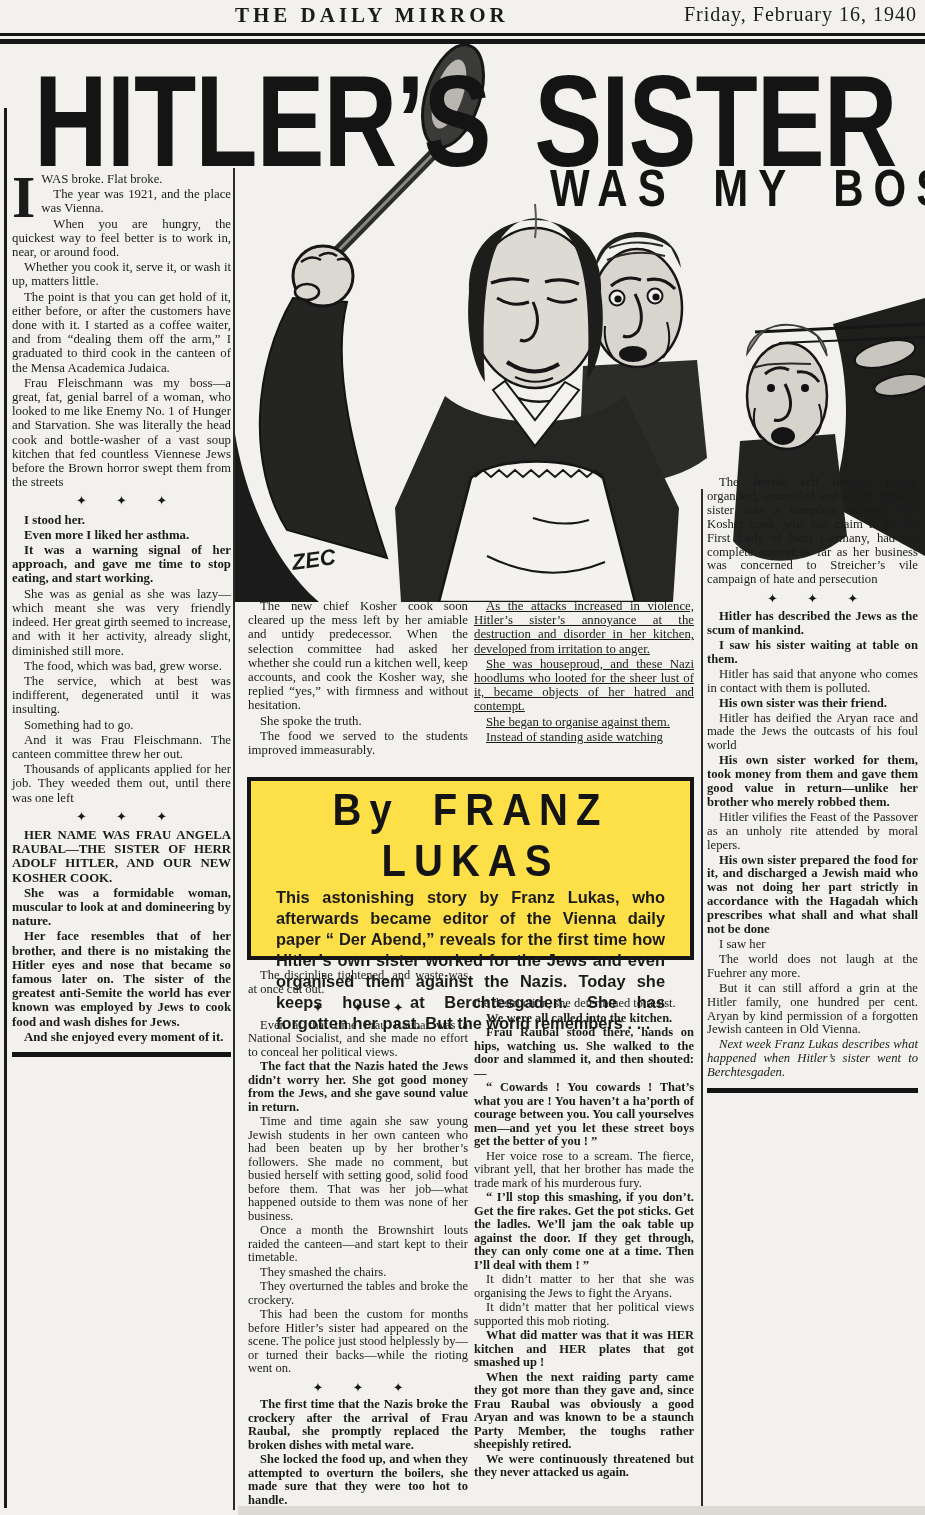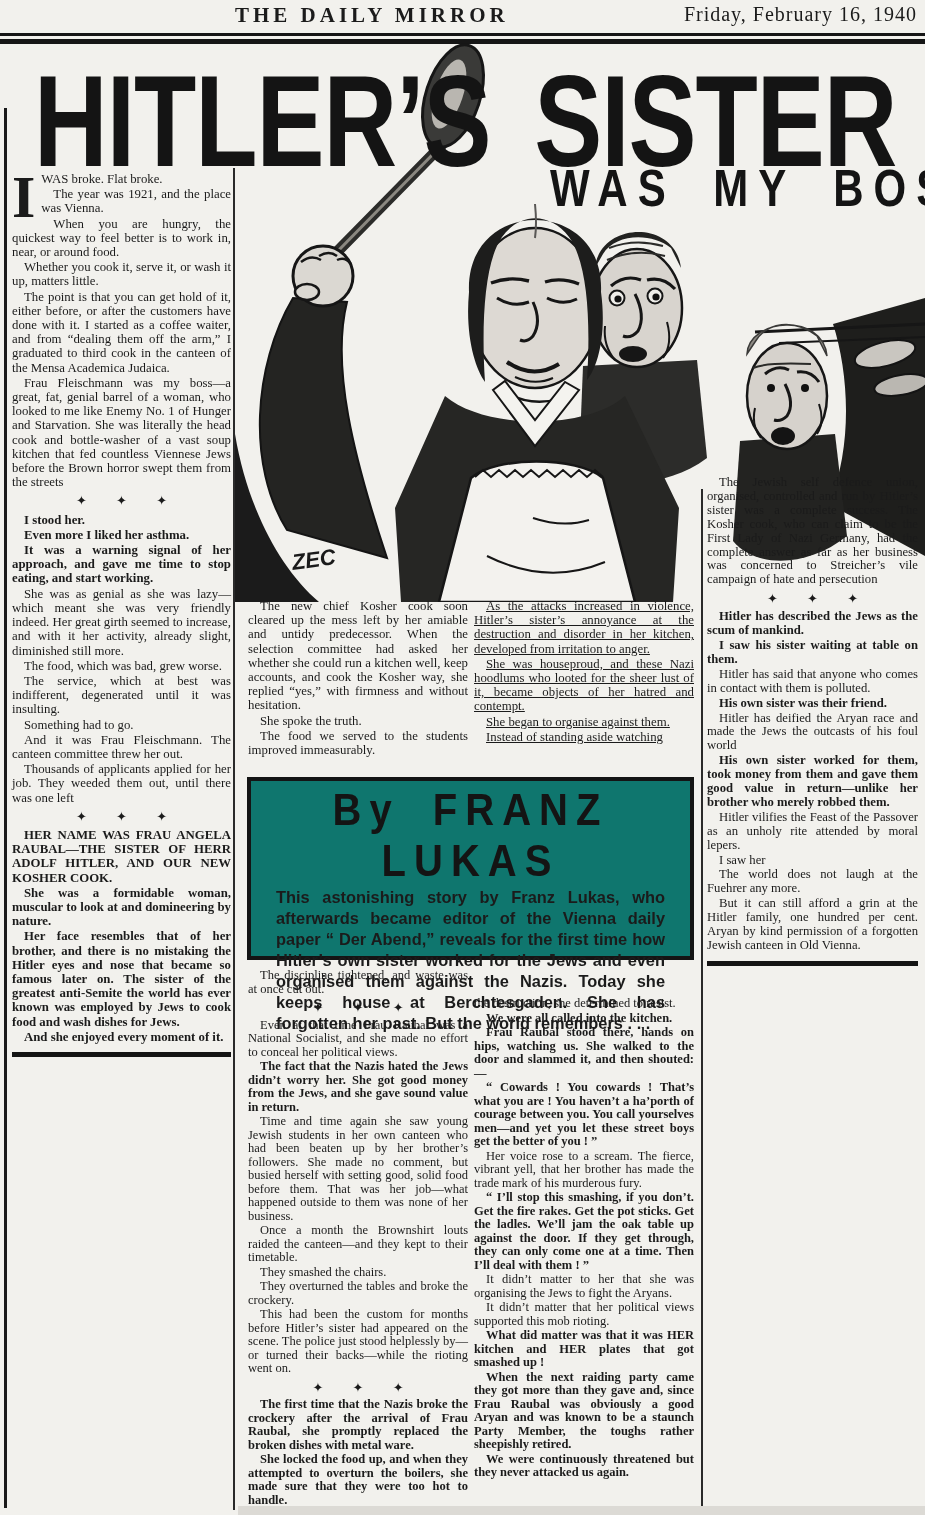--- a/index.html
+++ b/index.html
@@ -37,21 +37,21 @@
   #col1{left:12px;top:172px;width:219px;}
   #col2a{left:248px;top:599px;width:220px;}
   #col3a{left:474px;top:599px;width:220px;text-decoration:underline;}
   #col4{left:707px;top:476px;width:211px;font-size:12.7px;line-height:13.9px;}
   #col2b{left:248px;top:969px;width:220px;font-size:12.5px;line-height:13.5px;}
   #col3b{left:474px;top:969px;width:220px;font-size:12.5px;line-height:13.5px;margin-top:28px;}
   .end-bar{height:5px;background:#141414;margin-top:8px;}
   
   .byline-box{
     left:247px;top:777px;width:447px;height:183px;border:4px solid #141414;
-    background:#0f766e;box-sizing:border-box;padding:4px 13px;z-index:4;
+    background:#fde047;box-sizing:border-box;padding:4px 13px;z-index:4;
   }
   .byline-title{
     text-align:center;font-family:"Liberation Sans",sans-serif;font-weight:bold;
     font-size:40px;letter-spacing:8px;word-spacing:14px;margin:0 0 8px 0;
     transform:scaleY(1.12);transform-origin:center top;color:#141414;
   }
   .byline-body{
     font-family:"Liberation Sans",sans-serif;font-weight:bold;
     font-size:16.4px;line-height:21px;text-align:justify;margin:12px;
   }
@@ -188,32 +188,34 @@
 <div class="col" id="col4">
     <p class="para">The Jewish self defence union, organised, controlled and run by Hitler’s sister was a complete success. The Kosher cook, who can claim to be the First Lady of Nazi Germany, had the complete answer as far as her business was concerned to Streicher’s vile campaign of hate and persecution</p>
     <div class="sep">✦ ✦ ✦</div>
     <p class="para bold">Hitler has described the Jews as the scum of mankind.</p>
     <p class="para bold">I saw his sister waiting at table on them.</p>
     <p class="para">Hitler has said that anyone who comes in contact with them is polluted.</p>
     <p class="para bold">His own sister was their friend.</p>
     <p class="para">Hitler has deified the Aryan race and made the Jews the outcasts of his foul world</p>
     <p class="para bold">His own sister worked for them, took money from them and gave them good value in return—unlike her brother who merely robbed them.</p>
     <p class="para">Hitler vilifies the Feast of the Passover as an unholy rite attended by moral lepers.</p>
+    <p class="para bold">His own sister prepared the food for it, and discharged a Jewish maid who was not doing her part strictly in accordance with the Hagadah which prescribes what shall and what shall not be done</p>
     <p class="para">I saw her</p>
     <p class="para">The world does not laugh at the Fuehrer any more.</p>
     <p class="para">But it can still afford a grin at the Hitler family, one hundred per cent. Aryan by kind permission of a forgotten Jewish canteen in Old Vienna.</p>
+    <p class="para italic">Next week Franz Lukas describes what happened when Hitler’s sister went to Berchtesgaden.</p>
     <div class="end-bar"></div>
   </div>
 <div class="col" id="col2b">
     <p class="para">The discipline tightened, and waste was at once cut out.</p>
     <div class="sep">✦ ✦ ✦</div>
     <p class="para">Even at that time Frau Raubal was a National Socialist, and she made no effort to conceal her political views.</p>
     <p class="para bold">The fact that the Nazis hated the Jews didn’t worry her.  She got good money from the Jews, and she gave sound value in return.</p>
     <p class="para">Time and time again she saw young Jewish students in her own canteen who had been beaten up by her brother’s followers.  She made no comment, but busied herself with setting good, solid food before them. That was her job—what happened outside to them was none of her business.</p>
-    <p class="para">Once a month the Brownshirt louts raided the canteen—and they kept to their timetable.</p>
+    <p class="para">Once a month the Brownshirt louts raided the canteen—and start kept to their timetable.</p>
     <p class="para">They smashed the chairs.</p>
     <p class="para">They overturned the tables and broke the crockery.</p>
     <p class="para">This had been the custom for months before Hitler’s sister had appeared on the scene.  The police just stood helplessly by—or turned their backs—while the rioting went on.</p>
     <div class="sep">✦ ✦ ✦</div>
     <p class="para bold">The first time that the Nazis broke the crockery after the arrival of Frau Raubal, she promptly replaced the broken dishes with metal ware.</p>
     <p class="para bold">She locked the food up, and when they attempted to overturn the boilers, she made sure that they were too hot to handle.</p>
   </div>
 <div class="col" id="col3b">
     <p class="para noindent">the destruction, she determined to resist.</p>
     <p class="para bold">We were all called into the kitchen.</p>

